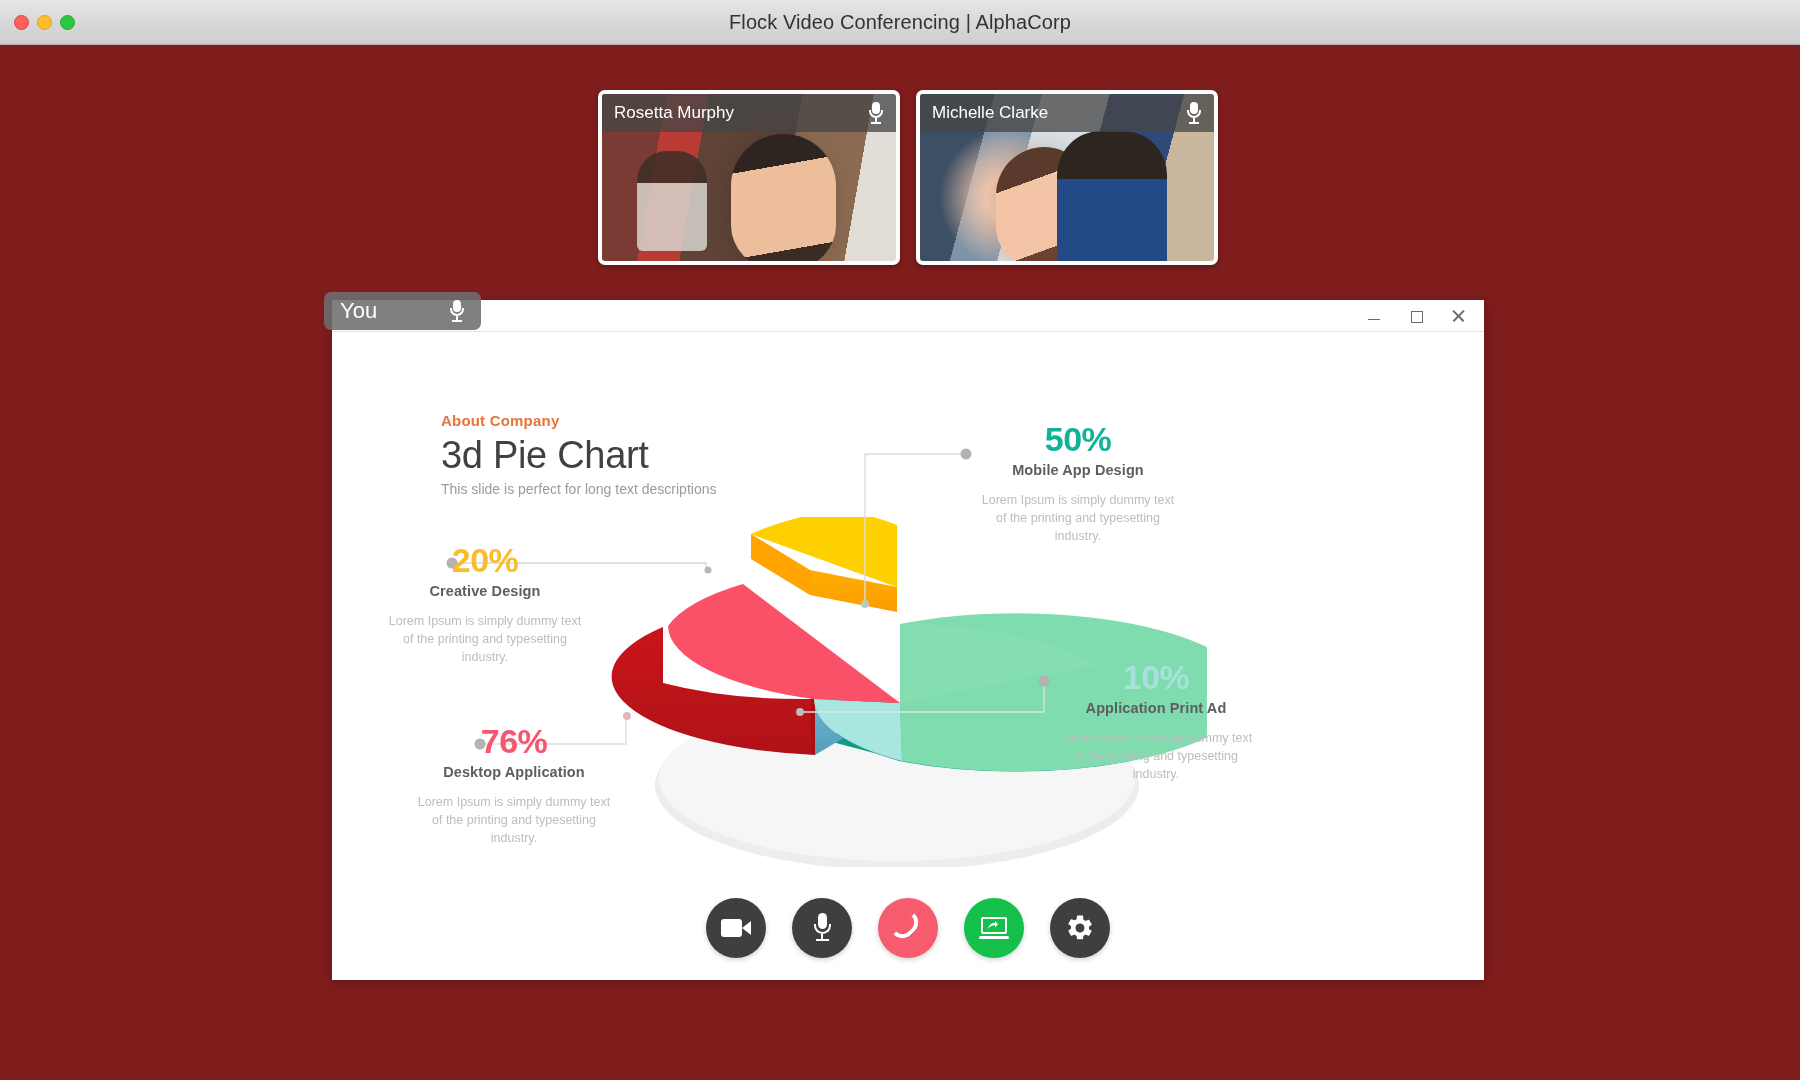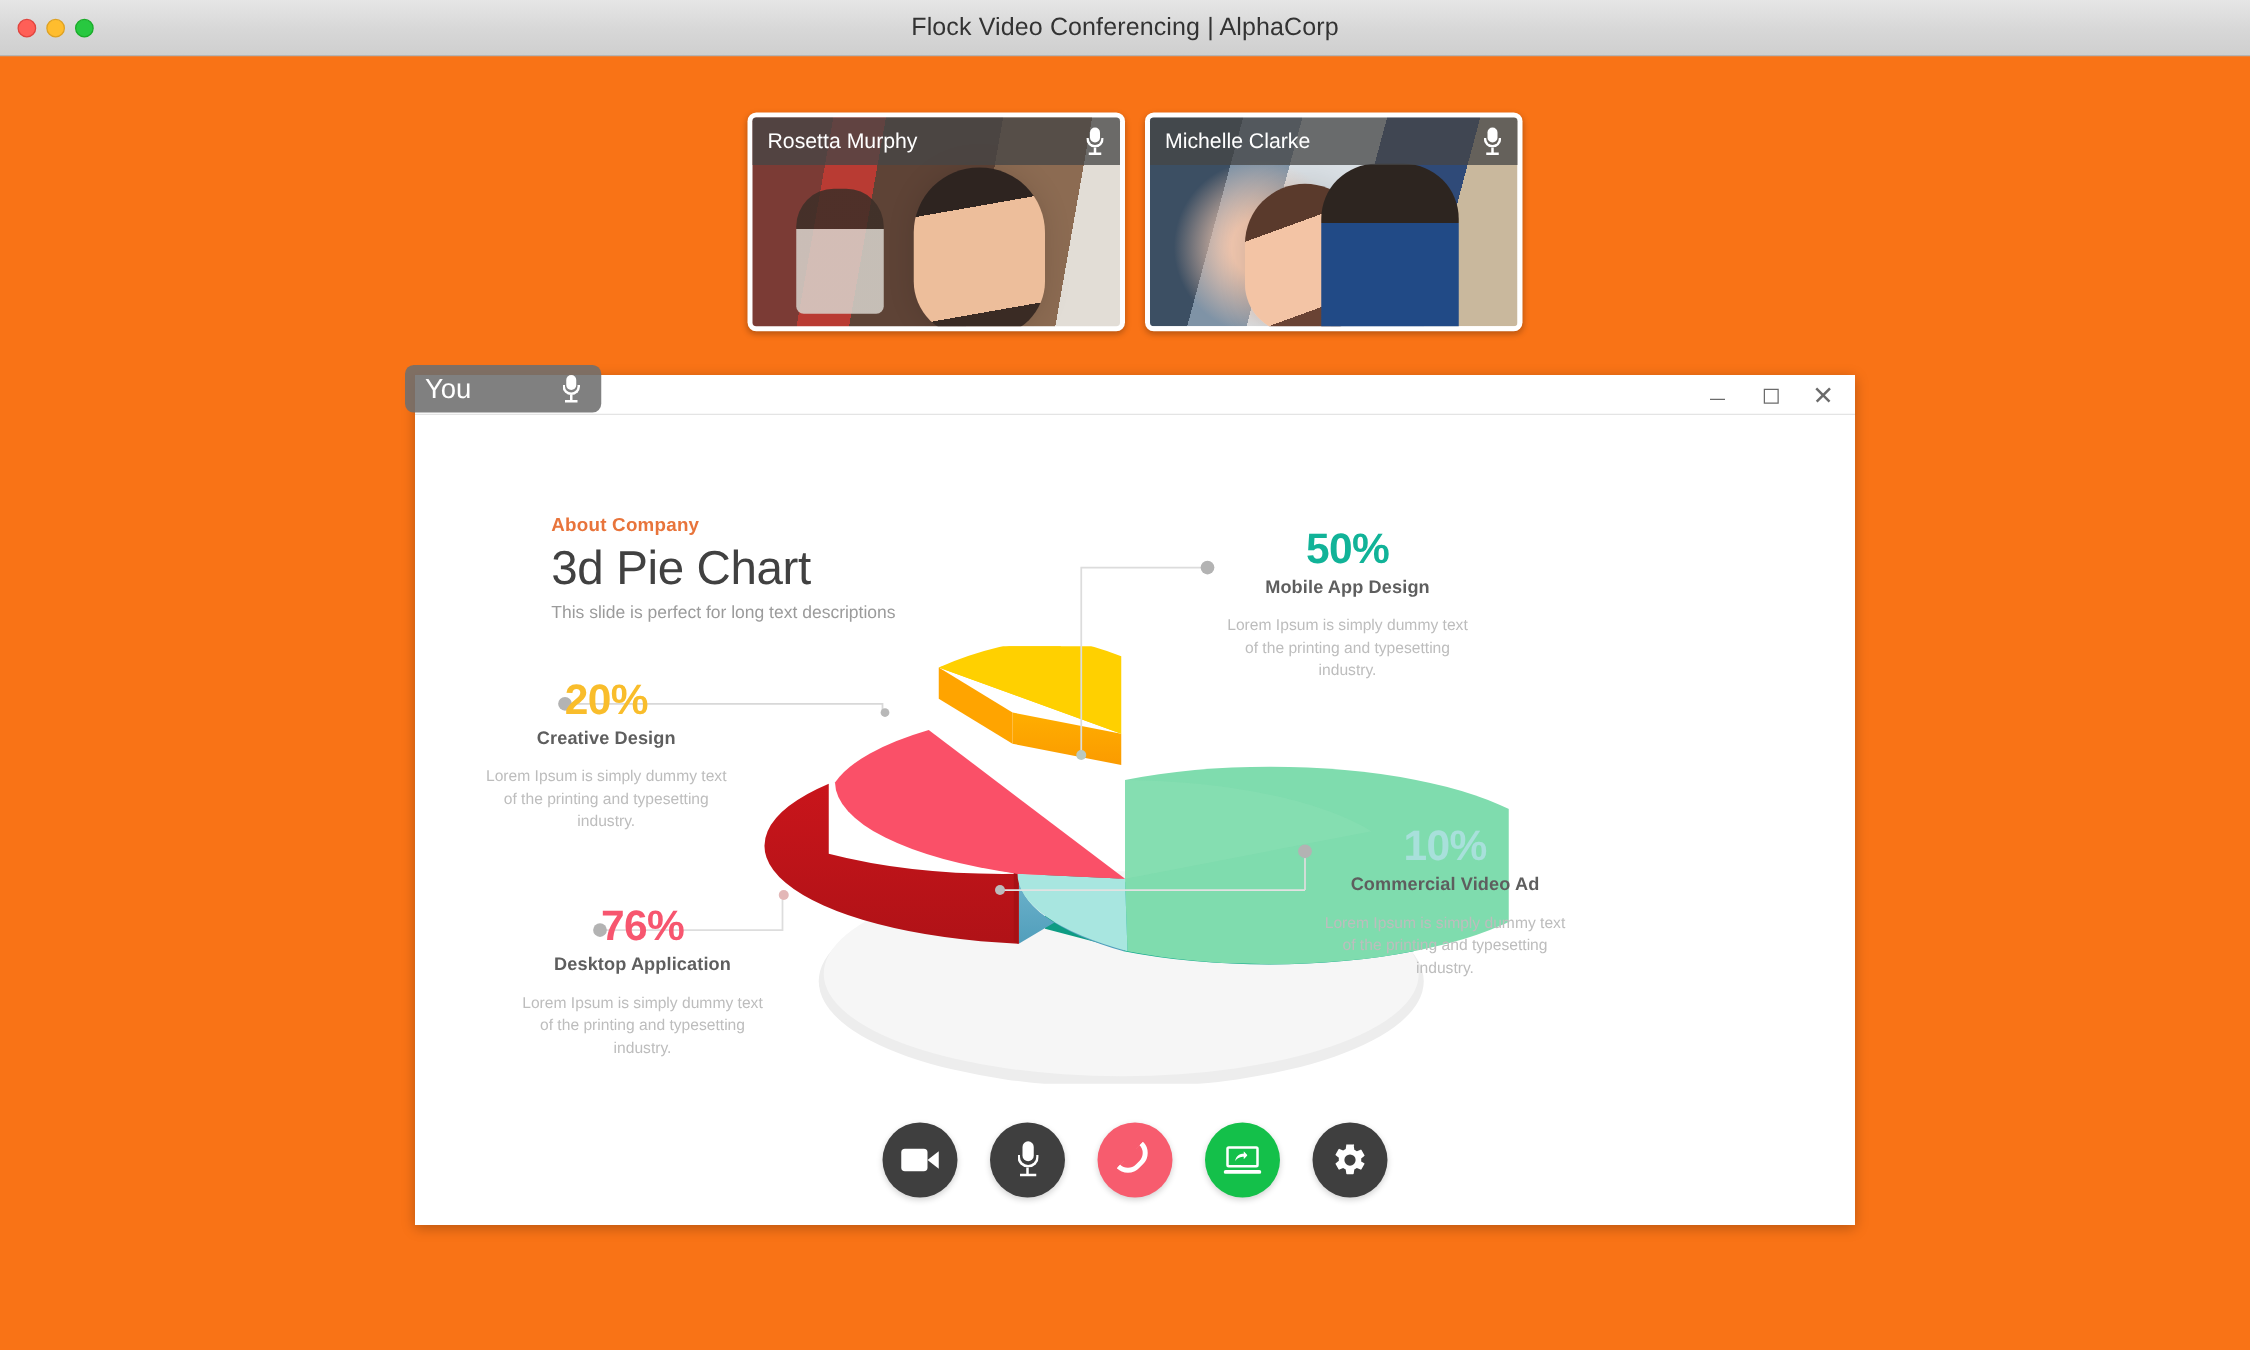--- a/index.html
+++ b/index.html
@@ -9,21 +9,21 @@
     height: 1080px;
     overflow: hidden;
     font-family: "Liberation Sans", sans-serif;
     background: #f0f0f0;
   }
 
   
   .app-window {
     position: absolute;
     inset: 0;
-    background: #f97316;
+    background: #7f1d1d;
   }
 
   .titlebar {
     position: absolute;
     top: 0; left: 0;
     width: 1800px;
     height: 45px;
     background: linear-gradient(to bottom, #e6e6e6 0%, #d7d7d7 55%, #cfcfcf 100%);
     border-bottom: 1px solid #b4b4b4;
     display: flex;
@@ -515,21 +515,21 @@
       </div>
 
       <div class="callout c-24" style="left:82px; top:392px;">
         <div class="pct">76%</div>
         <div class="cat">Desktop Application</div>
         <div class="body">Lorem Ipsum is simply dummy text of the printing and typesetting industry.</div>
       </div>
 
       <div class="callout c-10" style="left:724px; top:328px;">
         <div class="pct">10%</div>
-        <div class="cat">Commercial Video Ad</div>
+        <div class="cat">Application Print Ad</div>
         <div class="body">Lorem Ipsum is simply dummy text of the printing and typesetting industry.</div>
       </div>
 
     </div>
 
     <div class="controls">
 
       <button class="ctrl">
         <span class="ic-cam">
           <span class="body"></span>

